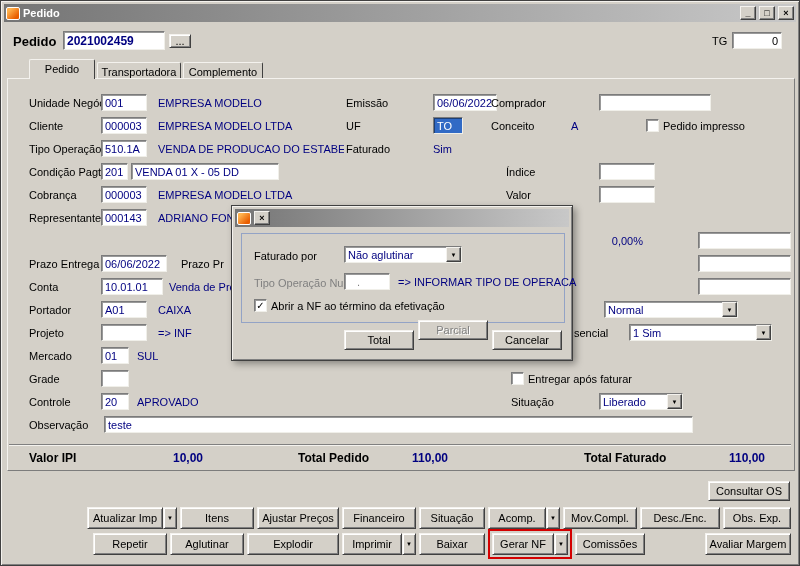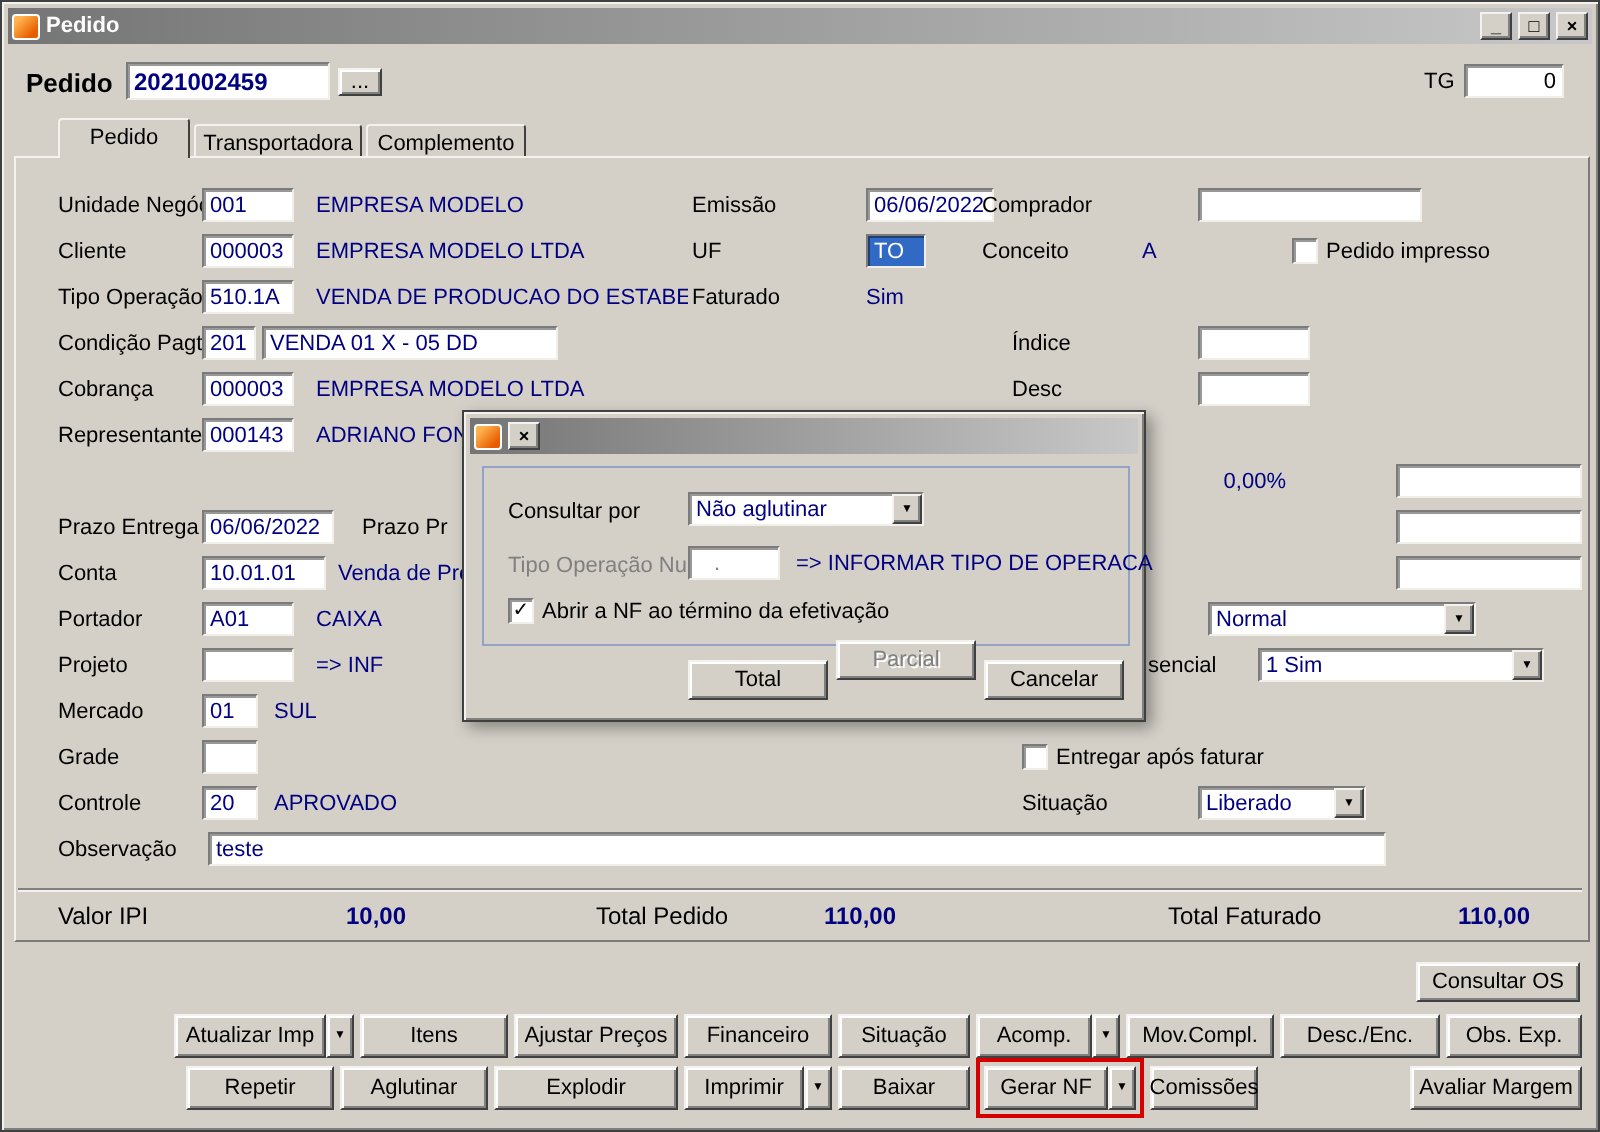--- a/index.html
+++ b/index.html
@@ -31,21 +31,21 @@
        border-color:#f4f2ee #404040 #404040 #f4f2ee;box-shadow:inset -1px -1px 0 #808080;
        display:flex;align-items:center;justify-content:center;font-size:6px;color:#000;flex:none}
   .check{position:absolute;width:13px;height:13px;background:#fff;border:1px solid #7b7b7b;
        border-bottom-color:#f0efe9;border-right-color:#f0efe9;box-shadow:inset 1px 1px 0 rgba(0,0,0,.40);
        font-size:10px;line-height:11px;text-align:center;color:#000}
   .tab{position:absolute;background:#d4d0c8;border:1px solid;border-color:#f4f2ee #404040 #d4d0c8 #f4f2ee;
        border-bottom:none;border-radius:2px 2px 0 0;text-align:center;font-size:11px;padding-top:3px}
   .pane{position:absolute;left:6px;top:77px;width:788px;height:393px;border:1px solid;
        border-color:#f4f2ee #7c7c7c #7c7c7c #f4f2ee}
   .sep{position:absolute;left:8px;right:8px;height:2px;border-top:1px solid #808080;border-bottom:1px solid #f4f2ee}
-  .totlbl{position:absolute;font-size:12px;font-weight:normal;white-space:nowrap}
+  .totlbl{position:absolute;font-size:12px;font-weight:bold;white-space:nowrap}
   .totval{position:absolute;font-size:12px;font-weight:bold;color:#000080;text-align:right;white-space:nowrap}
   .dialog{position:absolute;left:230px;top:204px;width:342px;height:156px;background:#d4d0c8;
        border:1px solid #404040;box-shadow:inset 1px 1px 0 #f4f2ee, inset -1px -1px 0 #808080, 3px 3px 7px rgba(0,0,0,.35);z-index:10}
   .groupbox{position:absolute;left:9px;top:27px;width:324px;height:90px;border:1px solid #93a3c6}
   .disabled{color:#808080}
   .btn.dis{color:#808080;text-shadow:1px 1px 0 #fff}
   .hl{display:flex;border:2px solid #d40000;padding:2px;margin:-4px 0;flex:none}
 </style>
 </head>
 <body>
@@ -99,21 +99,21 @@
 
   <div class="lbl" style="left:28px;top:165px">Condição Pagto.</div>
   <div class="inp" style="left:100px;top:162px;width:27px">201</div>
   <div class="inp" style="left:130px;top:162px;width:148px">VENDA 01 X - 05 DD</div>
   <div class="lbl" style="left:505px;top:165px">Índice</div>
   <div class="inp" style="left:598px;top:162px;width:56px"></div>
 
   <div class="lbl" style="left:28px;top:188px">Cobrança</div>
   <div class="inp" style="left:100px;top:185px;width:46px">000003</div>
   <div class="val" style="left:157px;top:188px">EMPRESA MODELO LTDA</div>
-  <div class="lbl" style="left:505px;top:188px">Desc</div>
+  <div class="lbl" style="left:505px;top:188px">Valor</div>
   <div class="inp" style="left:598px;top:185px;width:56px"></div>
 
   <div class="lbl" style="left:28px;top:211px">Representante</div>
   <div class="inp" style="left:100px;top:208px;width:46px">000143</div>
   <div class="val" style="left:157px;top:211px">ADRIANO FONSI</div>
 
   <div class="val" style="left:570px;top:234px;width:72px;text-align:right">0,00%</div>
   <div class="inp" style="left:697px;top:231px;width:93px"></div>
 
   <div class="lbl" style="left:28px;top:257px">Prazo Entrega</div>
@@ -200,31 +200,31 @@
       <div class="btn" style="width:60px">Imprimir</div>
       <div class="btn arrowbtn">▼</div>
     </div>
     <div class="btn" style="width:66px">Baixar</div>
     <div class="hl">
       <div class="split">
         <div class="btn" style="width:62px">Gerar NF</div>
         <div class="btn arrowbtn">▼</div>
       </div>
     </div>
-    <div class="btn" style="width:54px">Comissões</div>
+    <div class="btn" style="width:70px">Comissões</div>
     <div class="btn" style="width:86px;margin-left:auto">Avaliar Margem</div>
   </div>
 
   <div class="dialog">
     <div class="titlebar">
       <div class="app-icon"></div>
       <div class="winbtn"><span>×</span></div>
     </div>
     <div class="groupbox"></div>
-    <div class="lbl" style="left:22px;top:44px">Consultar por</div>
+    <div class="lbl" style="left:22px;top:44px">Faturado por</div>
     <div class="inp drop" style="left:112px;top:40px;width:118px">
       <span class="dropval">Não aglutinar</span>
       <span class="droparrow">▼</span>
     </div>
     <div class="lbl disabled" style="left:22px;top:71px">Tipo Operação Nulo</div>
     <div class="inp" style="left:112px;top:67px;width:46px;color:#808080;padding-left:12px">.</div>
     <div class="val" style="left:166px;top:70px">=&gt; INFORMAR TIPO DE OPERACA</div>
     <div class="check" style="left:22px;top:93px">✓</div>
     <div class="lbl" style="left:39px;top:94px">Abrir a NF ao término da efetivação</div>
     <div class="btn" style="position:absolute;left:112px;top:124px;width:70px;height:20px">Total</div>

